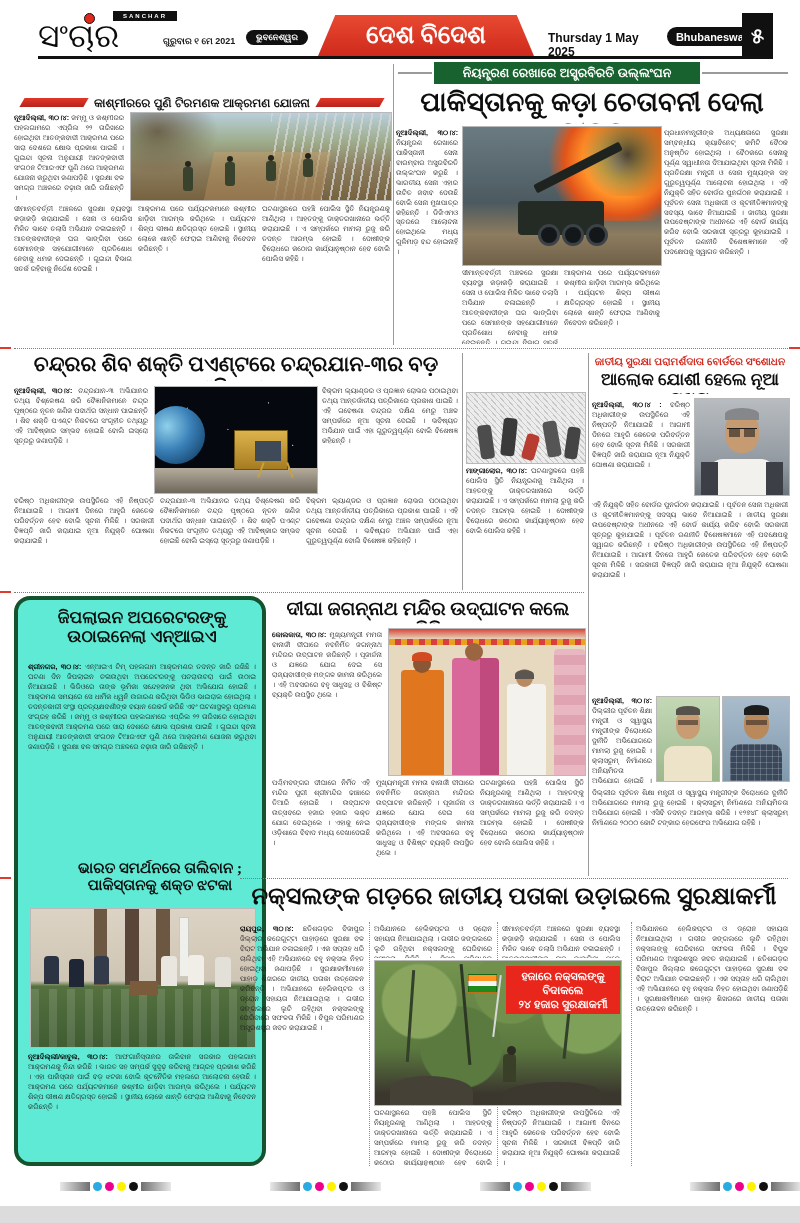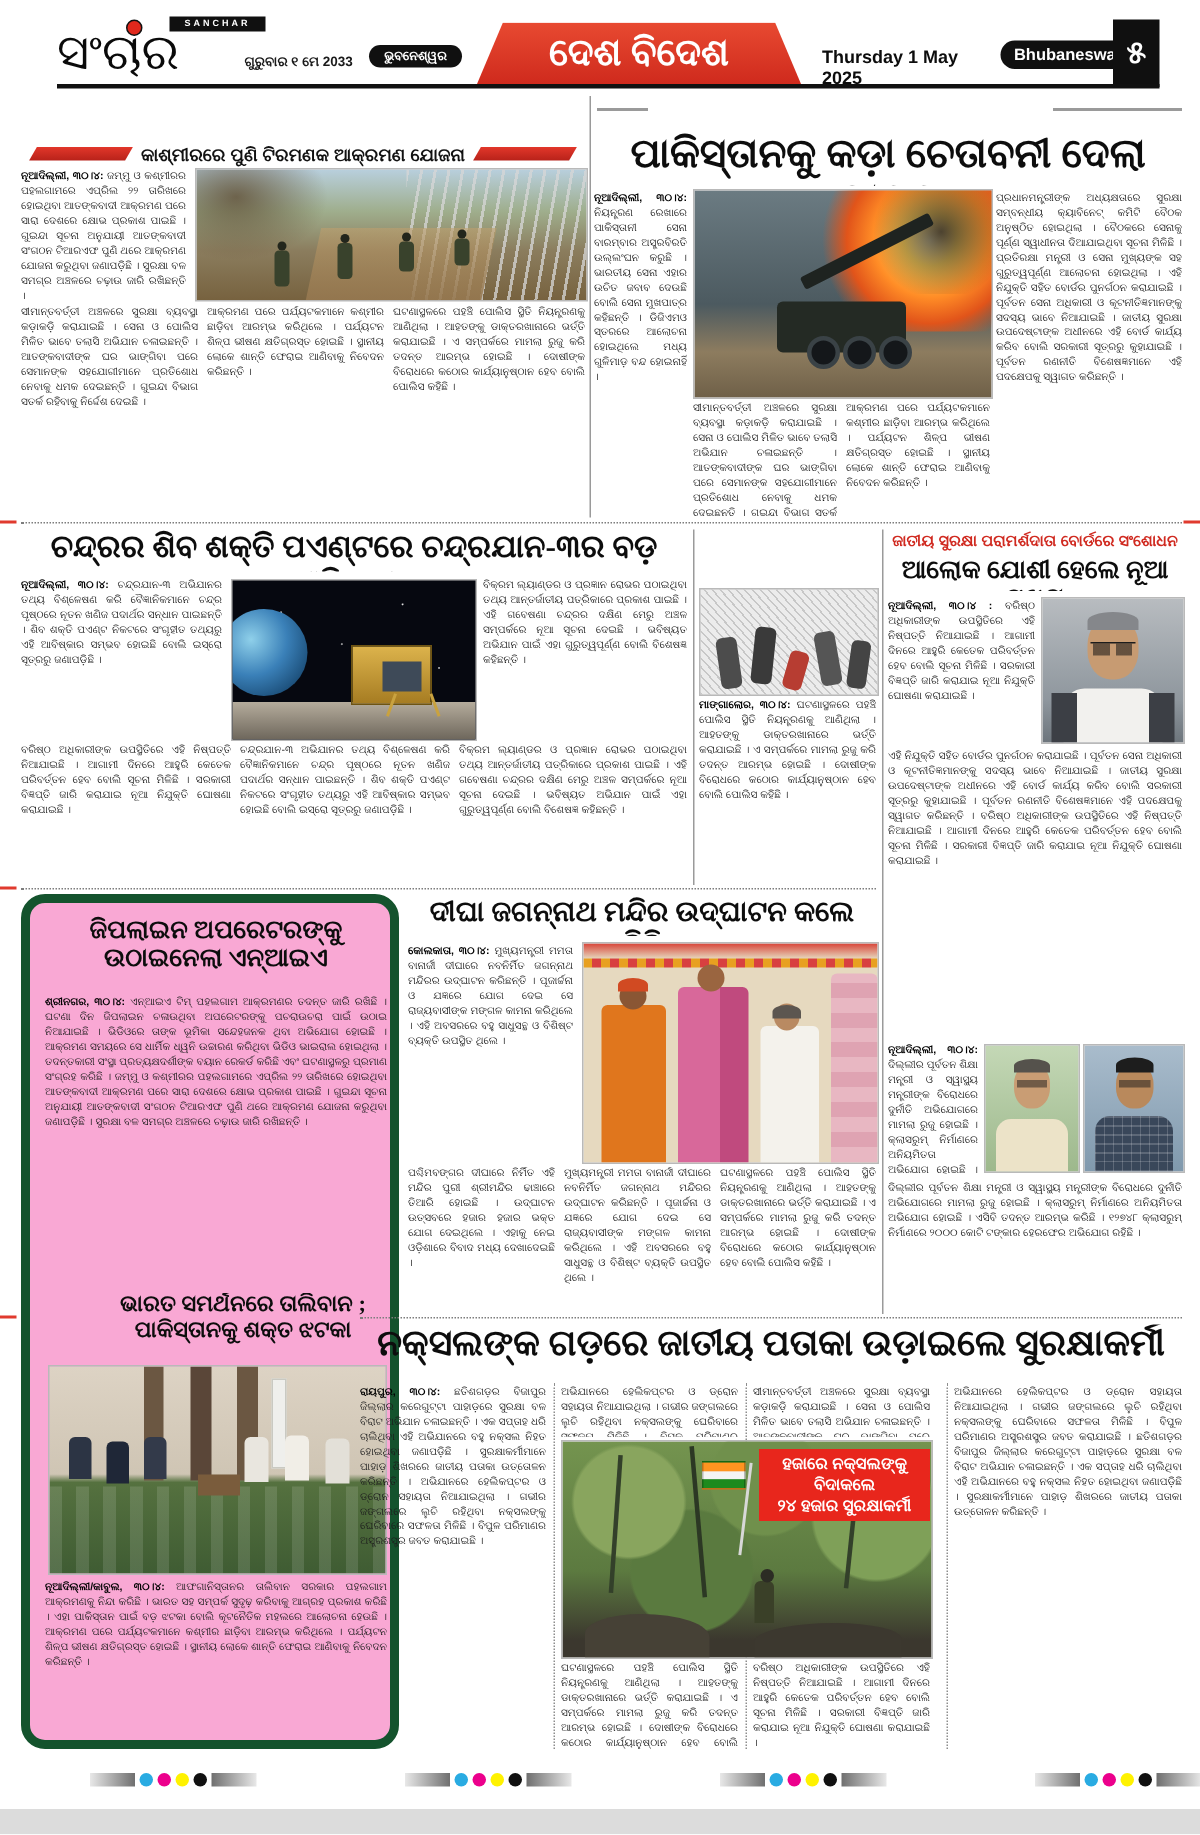--- a/index.html
+++ b/index.html
@@ -30,21 +30,21 @@
 </style>
 </head>
 <body>
 
 <div id="page">
 
   <div class="abs" style="left:0;top:0;width:800px;height:60px;">
     <div class="abs" style="left:113px;top:11px;width:64px;height:10px;background:#101010;color:#fff;font-size:6px;letter-spacing:2px;text-align:center;line-height:10px;font-weight:700;">SANCHAR</div>
     <div class="abs" style="left:84px;top:13px;width:9px;height:9px;border-radius:50%;background:#e0281c;border:1px solid #111;"></div>
     <div class="abs" style="left:38px;top:13px;width:122px;height:46px;font-family:'Liberation Serif',serif;font-size:33px;font-weight:400;color:#0a0a0a;line-height:46px;">ସଂଚାର</div>
-    <div class="abs" style="left:163px;top:36px;width:80px;font-size:9px;font-weight:700;color:#1a1a1a;">ଗୁରୁବାର ୧ ମେ 2033</div>
+    <div class="abs" style="left:163px;top:36px;width:80px;font-size:9px;font-weight:700;color:#1a1a1a;">ଗୁରୁବାର ୧ ମେ 2021</div>
     <div class="pill" style="left:246px;top:30px;width:62px;height:15px;border-radius:8px;font-size:8.5px;">ଭୁବନେଶ୍ୱର</div>
     <div class="abs" style="left:318px;top:15px;width:216px;height:41px;background:linear-gradient(180deg,#e84a31,#cf2a1d);clip-path:polygon(8% 0,92% 0,100% 100%,0 100%);display:flex;align-items:center;justify-content:center;">
       <span style="color:#fff;font-size:25px;font-weight:800;font-family:'Liberation Serif',serif;">ଦେଶ ବିଦେଶ</span>
     </div>
     <div class="abs" style="left:548px;top:31px;width:120px;font-size:12px;font-weight:700;color:#0d0d0d;">Thursday 1 May 2025</div>
     <div class="pill" style="left:652px;top:27px;width:90px;height:19px;border-radius:10px;font-size:11px;margin-left:15px;">Bhubaneswar</div>
     <div class="abs" style="left:742px;top:13px;width:31px;height:45px;background:#101010;color:#fff;display:flex;align-items:center;justify-content:center;font-size:21px;font-weight:800;">୫</div>
     <div class="abs" style="left:38px;top:56px;width:735px;height:3px;background:#111;"></div>
   </div>
 
@@ -73,20 +73,21 @@
     <p class="body"><span>ଆକ୍ରମଣ ପରେ ପର୍ଯ୍ୟଟକମାନେ କଶ୍ମୀର ଛାଡ଼ିବା ଆରମ୍ଭ କରିଥିଲେ । ପର୍ଯ୍ୟଟନ ଶିଳ୍ପ ଭୀଷଣ କ୍ଷତିଗ୍ରସ୍ତ ହୋଇଛି । ସ୍ଥାନୀୟ ଲୋକେ ଶାନ୍ତି ଫେରାଇ ଆଣିବାକୁ ନିବେଦନ କରିଛନ୍ତି ।</span></p>
   </div>
   <div class="col" style="left:262px;top:204px;width:128px;height:140px;">
     <p class="body"><span>ଘଟଣାସ୍ଥଳରେ ପହଞ୍ଚି ପୋଲିସ ସ୍ଥିତି ନିୟନ୍ତ୍ରଣକୁ ଆଣିଥିଲା । ଆହତଙ୍କୁ ଡାକ୍ତରଖାନାରେ ଭର୍ତ୍ତି କରାଯାଇଛି । ଏ ସମ୍ପର୍କରେ ମାମଲା ରୁଜୁ କରି ତଦନ୍ତ ଆରମ୍ଭ ହୋଇଛି । ଦୋଷୀଙ୍କ ବିରୋଧରେ କଠୋର କାର୍ଯ୍ୟାନୁଷ୍ଠାନ ହେବ ବୋଲି ପୋଲିସ କହିଛି ।</span></p>
   </div>
 
   <div class="vrule" style="left:393px;top:64px;height:281px;"></div>
 
   <div class="abs" style="left:398px;top:72px;width:34px;height:2px;background:#9a9a9a;"></div>
   <div class="abs" style="left:702px;top:72px;width:86px;height:2px;background:#9a9a9a;"></div>
+  <div class="abs" style="left:434px;top:62px;width:266px;height:22px;background:#17622e;color:#fff;font-size:12.5px;font-weight:800;display:flex;align-items:center;justify-content:center;">ନିୟନ୍ତ୍ରଣ ରେଖାରେ ଅସ୍ତ୍ରବିରତି ଉଲ୍ଲଂଘନ</div>
   <div class="hl" style="left:396px;top:87px;width:392px;height:37px;font-size:27px;">ପାକିସ୍ତାନକୁ କଡ଼ା ଚେତାବନୀ ଦେଲା ଭାରତ</div>
   <div class="col" style="left:396px;top:128px;width:62px;height:216px;">
     <p class="body"><b class="dl">ନୂଆଦିଲ୍ଲୀ, ୩୦।୪:</b>
       <span>ନିୟନ୍ତ୍ରଣ ରେଖାରେ ପାକିସ୍ତାନୀ ସେନା ବାରମ୍ବାର ଅସ୍ତ୍ରବିରତି ଉଲ୍ଲଂଘନ କରୁଛି । ଭାରତୀୟ ସେନା ଏହାର ଉଚିତ ଜବାବ ଦେଉଛି ବୋଲି ସେନା ମୁଖପାତ୍ର କହିଛନ୍ତି । ଡିଜିଏମଓ ସ୍ତରରେ ଆଲୋଚନା ହୋଇଥିଲେ ମଧ୍ୟ ଗୁଳିମାଡ଼ ବନ୍ଦ ହୋଇନାହିଁ ।</span></p>
   </div>
   <div class="photo" style="left:462px;top:126px;width:198px;height:138px;background:linear-gradient(180deg,#6b7b82 0%,#4c5a60 55%,#8d7c5f 78%,#6f6048 100%);">
     <div class="abs" style="left:42%;top:-12%;width:68%;height:80%;background:radial-gradient(circle at 55% 45%,#fff7c0 0%,#ffd257 18%,#ff8c26 40%,#e1541a 58%,rgba(60,40,30,0) 75%);"></div>
     <div class="abs" style="right:-8%;top:-10%;width:50%;height:60%;background:radial-gradient(circle,rgba(45,38,32,.85),transparent 70%);"></div>
     <div class="abs" style="left:34%;top:26%;width:96px;height:9px;background:#1e2320;transform:rotate(-27deg);border-radius:2px;"></div>
     <div class="abs" style="left:28%;bottom:22%;width:86px;height:34px;background:#242a24;border-radius:4px;"></div>
@@ -188,21 +189,21 @@
     <div class="abs" style="left:50%;top:10%;width:25px;height:10px;margin-left:-12px;border-radius:50% 50% 0 0;background:#1d1d1d;"></div>
     <div class="abs" style="left:50%;top:27%;width:21px;height:5px;margin-left:-10px;background:rgba(25,25,25,.5);"></div>
   </div>
   <div class="col" style="left:592px;top:788px;width:196px;height:88px;">
     <p class="body"><span>ଦିଲ୍ଲୀର ପୂର୍ବତନ ଶିକ୍ଷା ମନ୍ତ୍ରୀ ଓ ସ୍ୱାସ୍ଥ୍ୟ ମନ୍ତ୍ରୀଙ୍କ ବିରୋଧରେ ଦୁର୍ନୀତି ଅଭିଯୋଗରେ ମାମଲା ରୁଜୁ ହୋଇଛି । କ୍ଲାସରୁମ୍ ନିର୍ମାଣରେ ଅନିୟମିତତା ଅଭିଯୋଗ ହୋଇଛି । ଏସିବି ତଦନ୍ତ ଆରମ୍ଭ କରିଛି । ୧୨୭୪୮ କ୍ଲାସରୁମ୍ ନିର୍ମାଣରେ ୨୦୦୦ କୋଟି ଟଙ୍କାର ହେରଫେର ଅଭିଯୋଗ ରହିଛି ।</span></p>
   </div>
 
   <div class="hdot" style="left:14px;top:592px;width:570px;"></div>
   <div class="reddash" style="left:0;top:591px;width:11px;"></div>
 
-  <div class="abs" style="left:14px;top:596px;width:252px;height:570px;background:#f9a8d4;border:6px solid #14532d;border-radius:16px;box-sizing:border-box;">
+  <div class="abs" style="left:14px;top:596px;width:252px;height:570px;background:#5eead4;border:4px solid #14532d;border-radius:16px;box-sizing:border-box;">
     <div class="hl" style="left:10px;top:8px;width:228px;height:48px;font-size:17px;">ଜିପଲାଇନ ଅପରେଟରଙ୍କୁ ଉଠାଇନେଲା ଏନ୍‌ଆଇଏ</div>
     <div class="col" style="left:10px;top:62px;width:228px;height:192px;">
       <p class="body"><b class="dl">ଶ୍ରୀନଗର, ୩୦।୪:</b>
         <span>ଏନ୍‌ଆଇଏ ଟିମ୍ ପହଲଗାମ ଆକ୍ରମଣର ତଦନ୍ତ ଜାରି ରଖିଛି । ଘଟଣା ଦିନ ଜିପଲାଇନ ଚଳାଉଥିବା ଅପରେଟରଙ୍କୁ ପଚରାଉଚରା ପାଇଁ ଉଠାଇ ନିଆଯାଇଛି । ଭିଡିଓରେ ତାଙ୍କ ଭୂମିକା ସନ୍ଦେହଜନକ ଥିବା ଅଭିଯୋଗ ହୋଇଛି । ଆକ୍ରମଣ ସମୟରେ ସେ ଧାର୍ମିକ ଧ୍ୱନି ଉଚ୍ଚାରଣ କରିଥିବା ଭିଡିଓ ଭାଇରାଲ ହୋଇଥିଲା । ତଦନ୍ତକାରୀ ସଂସ୍ଥା ପ୍ରତ୍ୟକ୍ଷଦର୍ଶୀଙ୍କ ବୟାନ ରେକର୍ଡ କରିଛି ଏବଂ ଘଟଣାସ୍ଥଳରୁ ପ୍ରମାଣ ସଂଗ୍ରହ କରିଛି ।</span>
         <span>ଜମ୍ମୁ ଓ କଶ୍ମୀରର ପହଲଗାମରେ ଏପ୍ରିଲ ୨୨ ତାରିଖରେ ହୋଇଥିବା ଆତଙ୍କବାଦୀ ଆକ୍ରମଣ ପରେ ସାରା ଦେଶରେ କ୍ଷୋଭ ପ୍ରକାଶ ପାଇଛି । ଗୁଇନ୍ଦା ସୂଚନା ଅନୁଯାୟୀ ଆତଙ୍କବାଦୀ ସଂଗଠନ ଟିଆରଏଫ ପୁଣି ଥରେ ଆକ୍ରମଣ ଯୋଜନା କରୁଥିବା ଜଣାପଡ଼ିଛି । ସୁରକ୍ଷା ବଳ ସମଗ୍ର ଅଞ୍ଚଳରେ ଚଢ଼ାଉ ଜାରି ରଖିଛନ୍ତି ।</span></p>
     </div>
     <div class="hl" style="left:28px;top:260px;width:228px;height:44px;font-size:15px;">ଭାରତ ସମର୍ଥନରେ ତାଲିବାନ ; ପାକିସ୍ତାନକୁ ଶକ୍ତ ଝଟକା</div>
     <div class="photo" style="left:12px;top:308px;width:224px;height:138px;background:linear-gradient(180deg,#ddd3c4 0%,#cfc5b4 52%,#55713f 56%,#3f5c33 100%);">
       <div class="abs" style="left:28%;top:0;width:6%;height:55%;background:#6b5742;"></div>
       <div class="abs" style="left:42%;top:0;width:6%;height:55%;background:#5a4638;"></div>

